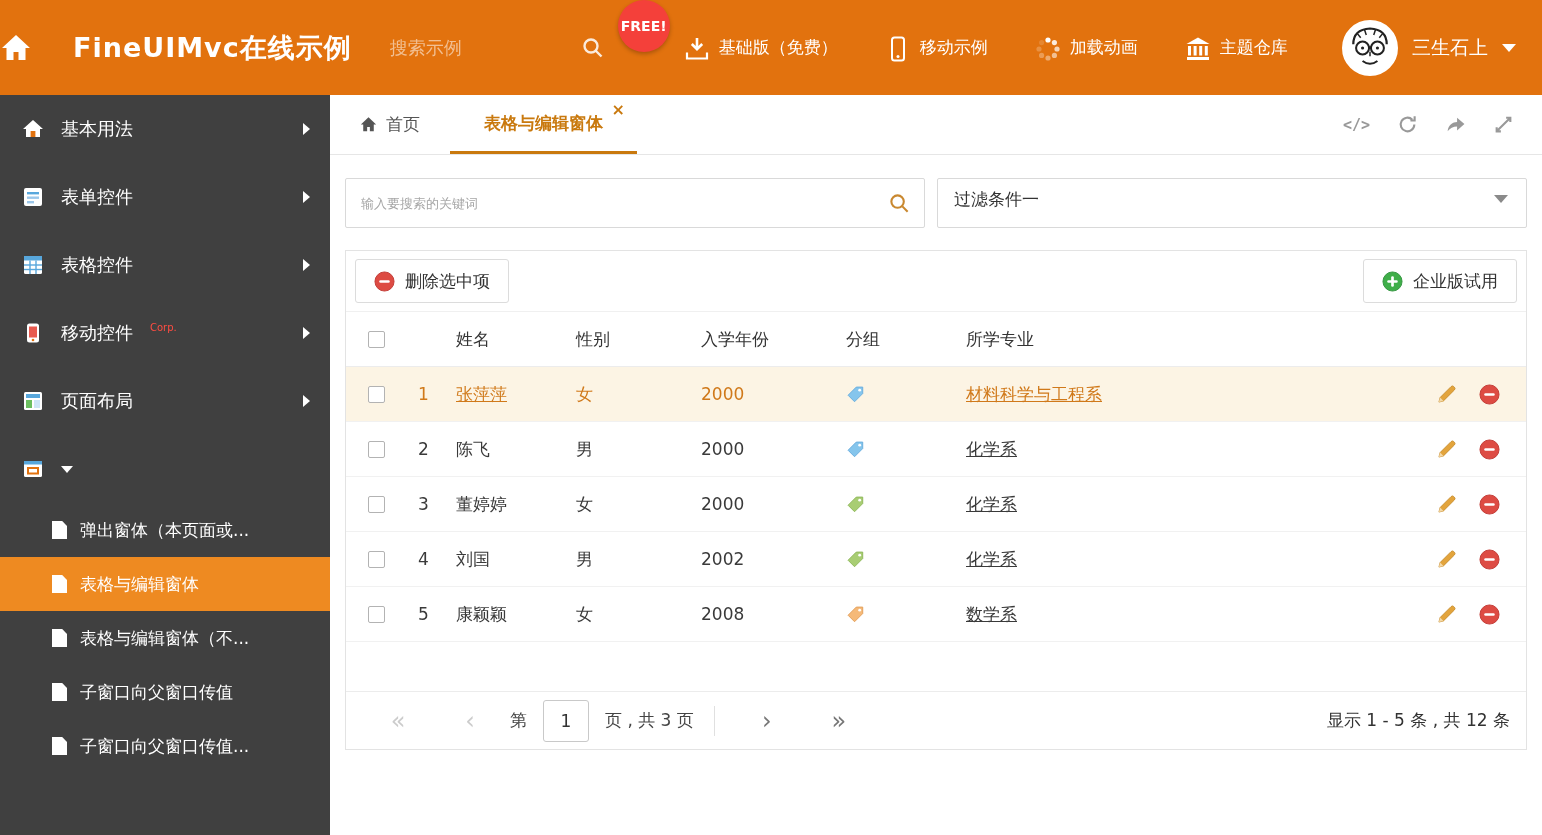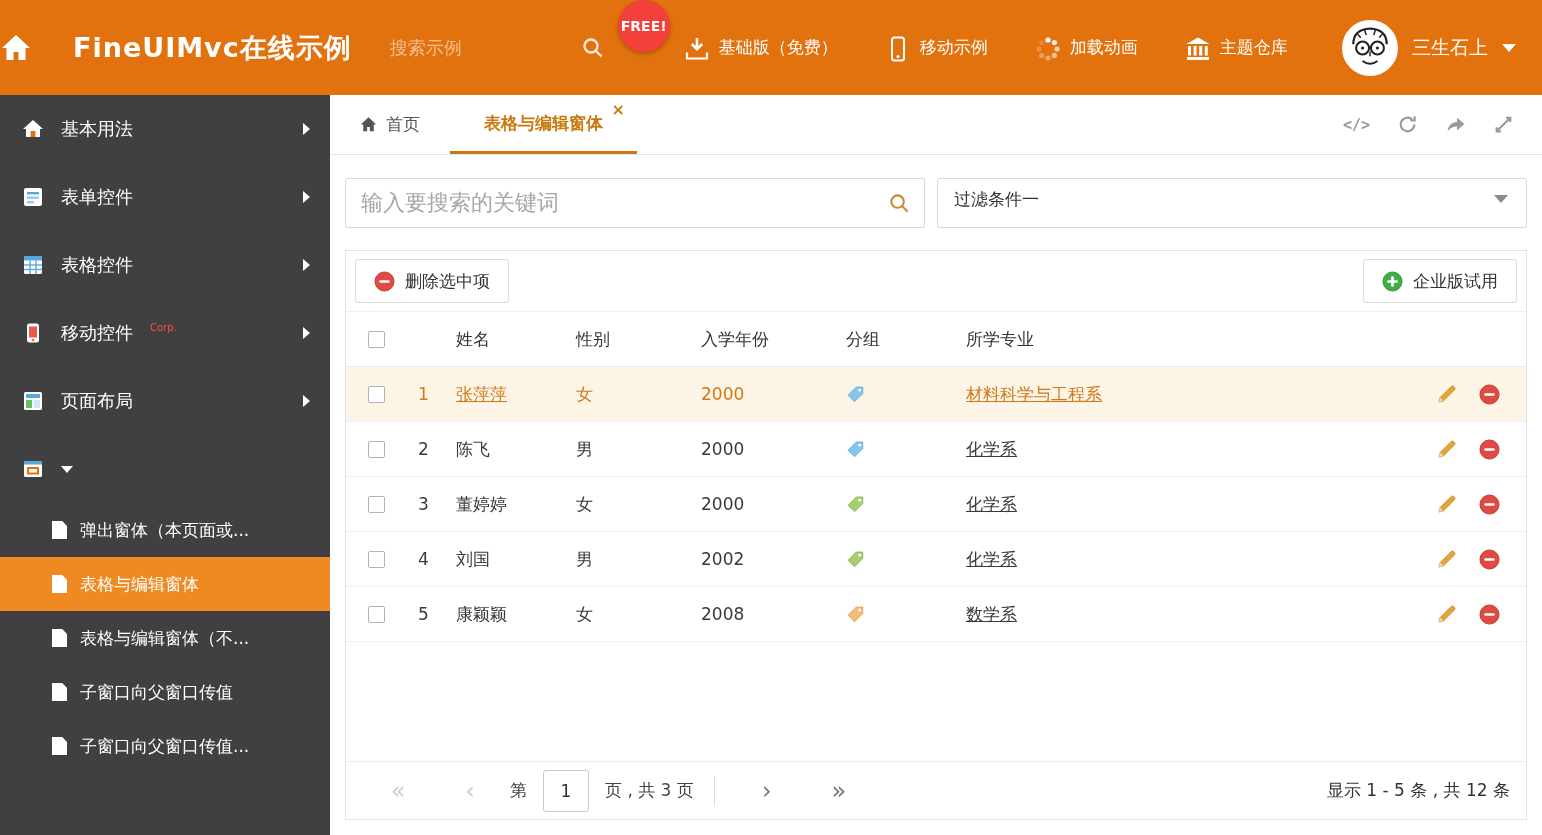--- a/index.html
+++ b/index.html
@@ -47,28 +47,28 @@
   .tab-active { position: relative; display: flex; align-items: center; padding: 0 34px; font-size: 17px; font-weight: bold;
     color: #c9790e; border-bottom: 3px solid #c9790e; cursor: pointer; }
   .tab-close { position: absolute; top: 7px; right: 12px; font-size: 16px; font-weight: bold; color: #c9790e; line-height: 1; cursor: pointer; }
   .tab-actions { margin-left: auto; display: flex; align-items: center; gap: 27px; padding-right: 28px; }
   .ta-icon { color: #999; display: flex; align-items: center; cursor: pointer; }
   .code-glyph { font-family: "DejaVu Sans Mono", "Liberation Mono", monospace; font-size: 15px; font-weight: bold; }
 
   .content { flex: 1; padding: 23px 15px 0 15px; display: flex; flex-direction: column; }
   .filter-row { display: flex; gap: 12px; }
   .search-box { width: 580px; height: 50px; border: 1px solid #d9d9d9; border-radius: 2px; display: flex; align-items: center; background: #fff; }
-  .search-input { border: none; outline: none; flex: 1; font-size: 22px; padding: 0 8px 0 15px; color: #be185d; min-width: 0; }
+  .search-input { border: none; outline: none; flex: 1; font-size: 13px; padding: 0 8px 0 15px; color: #be185d; min-width: 0; }
   .search-input::placeholder { color: #a6a6a6; }
   .search-btn { width: 50px; display: flex; justify-content: center; cursor: pointer; }
   .dropdown { flex: 1; height: 50px; border: 1px solid #d9d9d9; border-radius: 2px; display: flex; align-items: center;
     justify-content: space-between; padding: 0 18px 8px 16px; font-size: 17px; color: #333; cursor: pointer; background: #fff; }
   .dd-caret { width: 0; height: 0; border-left: 7px solid transparent; border-right: 7px solid transparent; border-top: 8px solid #8a8a8a; }
 
-  .panel { margin-top: 22px; height: 570px; border: 1px solid #e3e3e3; display: flex; flex-direction: column; justify-content: center; }
+  .panel { margin-top: 22px; height: 500px; border: 1px solid #e3e3e3; display: flex; flex-direction: column; justify-content: center; }
   .panel-toolbar { padding: 8px 9px; display: flex; justify-content: space-between; align-items: center; }
   .btn { height: 44px; border: 1px solid #dcdcdc; background: #fff; border-radius: 3px; display: flex; align-items: center;
     gap: 10px; padding: 0 18px; font-size: 17px; color: #333; cursor: pointer; font-family: inherit; }
 
   .grid { display: grid; grid-template-columns: 55px 45px 120px 125px 145px 120px 1fr 110px; align-items: center; }
   .grid > * { min-width: 0; }
   .thead { height: 56px; border-top: 1px solid #f0f0f0; border-bottom: 1px solid #ececec; font-size: 17px; color: #333; }
   .hcell { padding-left: 10px; white-space: nowrap; }
   .checkbox { width: 17px; height: 17px; border: 1px solid #b3b3b3; border-radius: 2px; background: #fff; margin-left: 22px; cursor: pointer; }
   .trow { height: 55px; border-bottom: 1px solid #f1f1f1; font-size: 17px; color: #3a3a3a; }

